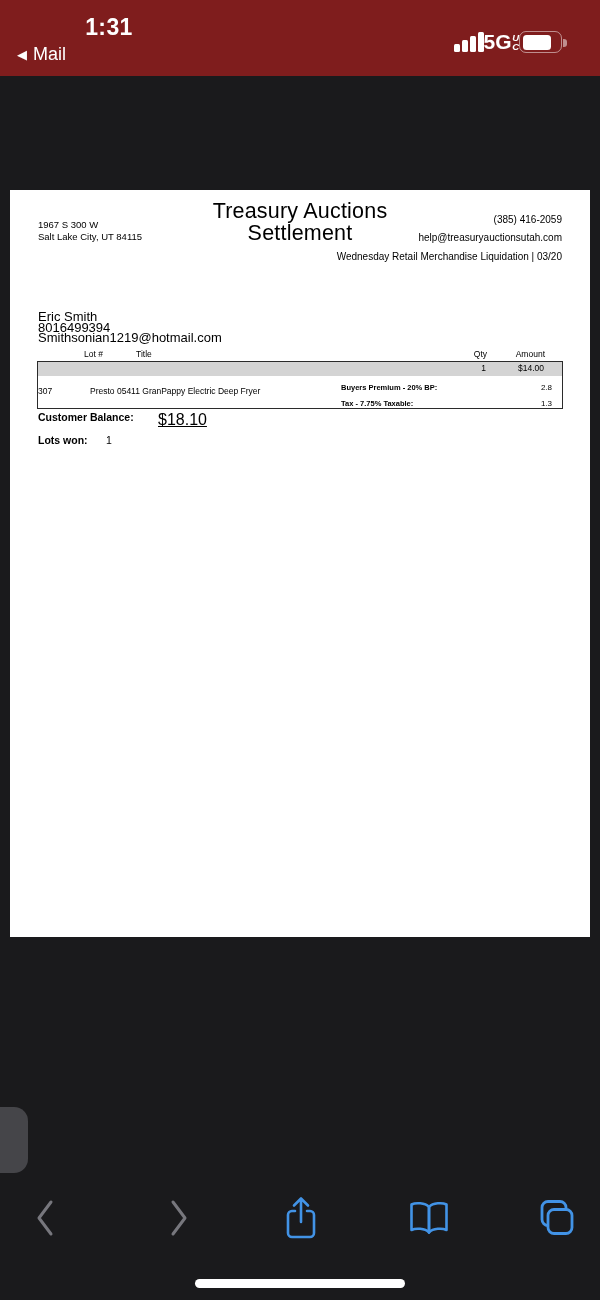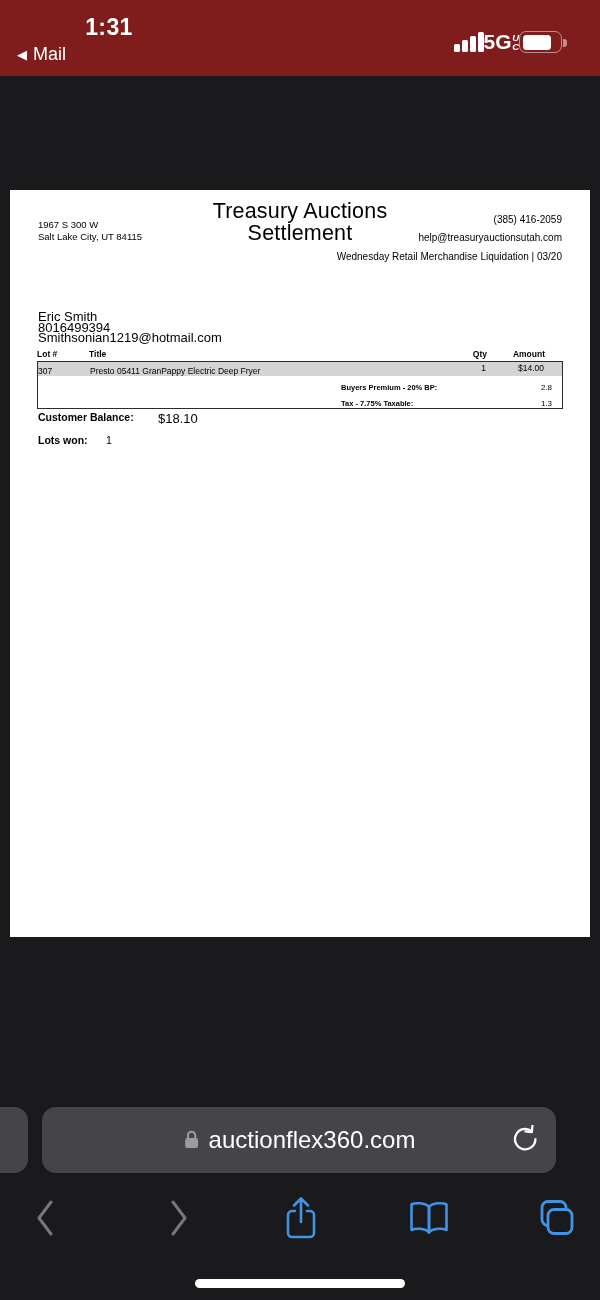--- a/index.html
+++ b/index.html
@@ -29,33 +29,33 @@
 
   
   .document { position:absolute; left:10px; top:190px; width:580px; height:747px; background:#fff; color:#000; }
   .doc-address { position:absolute; left:28px; top:29px; font-size:9.5px; line-height:12px; }
   .doc-title { position:absolute; left:0; right:0; top:10px; text-align:center; font-size:21.5px; line-height:22px; font-weight:400; letter-spacing:.2px; }
   .doc-phone { position:absolute; right:28px; top:24px; font-size:10px; }
   .doc-email { position:absolute; right:28px; top:42px; font-size:10px; }
   .doc-event { position:absolute; right:28px; top:61px; font-size:10px; }
   .doc-customer { position:absolute; left:28px; top:122px; font-size:13px; line-height:10.7px; }
   .doc-table { position:absolute; left:27px; top:159px; width:526px; font-size:8.5px; }
-  .t-header { display:flex; font-weight:700; height:11px; }
+  .t-header { display:flex; font-weight:400; height:11px;margin-left:47px; }
   .col-lot { width:52px; } .col-title { flex:1; }
   .col-qty { width:70px; text-align:right; } .col-amount { width:58px; text-align:right; }
   .col-pad { width:18px; }
   .t-box { position:relative; border:1px solid #2b2b2b; margin-top:1px; height:48px; background:#fff; }
   .t-row { display:flex; background:#d4d4d4; height:14px; align-items:flex-start; }
-  .t-row .col-lot,.t-row .col-title { padding-top:3.5px; }
+  .t-row .col-lot,.t-row .col-title { padding-top:3.5px;margin-top:20px; }
   .t-row .col-qty,.t-row .col-amount { padding-top:0.5px; }
   .fee-label { position:absolute; left:303px; font-size:7.5px; font-weight:700; }
   .fee-value { position:absolute; right:10px; font-size:8px; }
   .fee-1 { top:21px; } .fee-2 { top:37px; }
   .doc-balance-label { position:absolute; left:28px; top:221px; font-size:10.5px; font-weight:700; }
-  .doc-balance-value { position:absolute; left:148px; top:221px; font-size:13px; }
+  .doc-balance-value { position:absolute; left:148px; top:221px; font-size:16px;text-decoration:underline; }
   .doc-lots-label { position:absolute; left:28px; top:244px; font-size:10.5px; font-weight:700; }
   .doc-lots-value { position:absolute; left:96px; top:244px; font-size:10.5px; }
 
   
   .tab-peek { position:absolute; left:-24px; top:1107px; width:52px; height:66px; background:#454549; border-radius:14px; }
   .url-bar { position:absolute; left:42px; top:1107px; width:514px; height:66px; background:#454549; border-radius:14px;
              display:flex; align-items:center; justify-content:center; gap:9px; color:#fff; cursor:pointer; }
   .url-text { font-size:24px; }
   .refresh-btn { position:absolute; right:14px; top:16px; width:34px; height:34px; display:flex; align-items:center; justify-content:center; cursor:pointer; }
   .toolbar-btn { position:absolute; top:1194px; width:48px; height:48px; display:flex; align-items:center; justify-content:center; cursor:pointer; }
@@ -137,35 +137,20 @@
     </div>
 
     <div class="doc-balance-label">Customer Balance:</div>
     <div class="doc-balance-value">$18.10</div>
     <div class="doc-lots-label">Lots won:</div>
     <div class="doc-lots-value">1</div>
   </div>
 
   <div class="tab-peek"></div>
 
-  <div class="url-bar">
-    <span style="display:flex;">
-      <svg width="17" height="22" viewBox="0 0 17 22">
-        <path d="M5 9 V6.3 a3.6 3.6 0 0 1 7.2 0 V9" fill="none" stroke="#9b9ba1" stroke-width="2"></path>
-        <rect x="2.2" y="9" width="12.8" height="10" rx="2" fill="#9b9ba1"></rect>
-      </svg>
-    </span>
-    <span class="url-text">auctionflex360.com</span>
-    <span class="refresh-btn">
-      <svg width="30" height="30" viewBox="0 0 30 30">
-        <path d="M21.6 6.2 A10.2 10.2 0 1 0 25.4 14.2" fill="none" stroke="#fff" stroke-width="2.3" stroke-linecap="round"></path>
-        <path d="M22.4 0.8 L21.8 7.2 L15.4 6.4" fill="none" stroke="#fff" stroke-width="2.3" stroke-linecap="round" stroke-linejoin="round"></path>
-      </svg>
-    </span>
-  </div>
 
   <div class="toolbar-btn btn-back">
     <svg width="22" height="42" viewBox="0 0 22 42">
       <path d="M17 5 L5 21 L17 37" fill="none" stroke="#77777d" stroke-width="3" stroke-linecap="round" stroke-linejoin="round"></path>
     </svg>
   </div>
   <div class="toolbar-btn btn-forward">
     <svg width="22" height="42" viewBox="0 0 22 42">
       <path d="M5 5 L17 21 L5 37" fill="none" stroke="#77777d" stroke-width="3" stroke-linecap="round" stroke-linejoin="round"></path>
     </svg>

